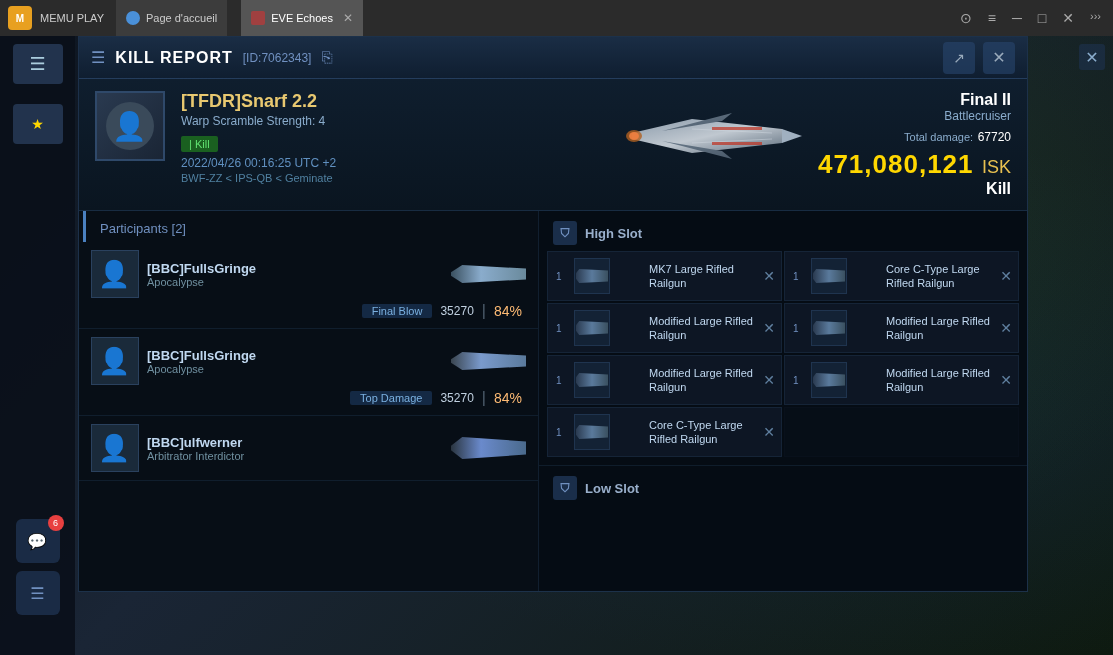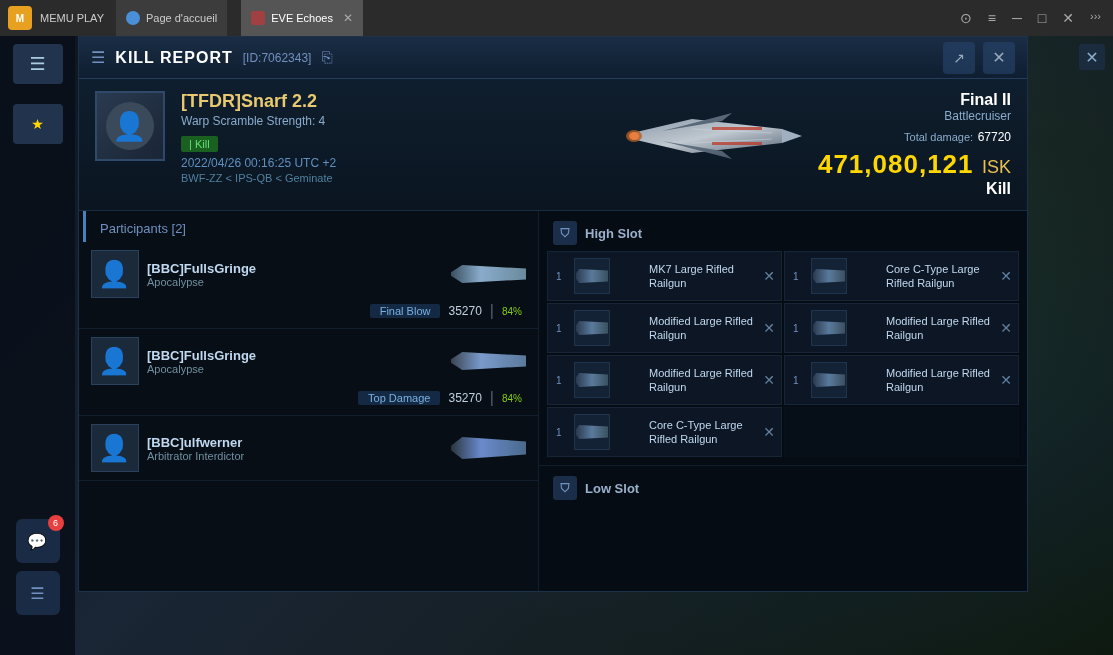--- a/index.html
+++ b/index.html
@@ -351,21 +351,21 @@
     }
     .badge-tag {
       background: rgba(30,60,100,0.6);
       color: #7ab0e0;
       font-size: 11px;
       padding: 1px 10px;
       border-radius: 2px;
     }
     .dmg-text { color: #c0d0e0; font-size: 12px; }
     .sep { color: #506070; }
-    .pct-text { color: #84cc16; font-size: 10px; }
+    .pct-text { color: #fdba74; font-size: 14px; }
 
     
     .slots-section {
       flex: 1;
       overflow-y: auto;
       background: rgba(6,12,20,0.9);
     }
     .slot-category-header {
       display: flex; align-items: center;
       padding: 10px 14px 6px;

